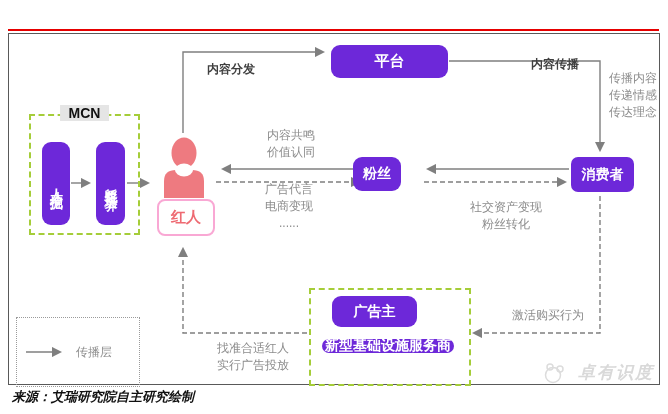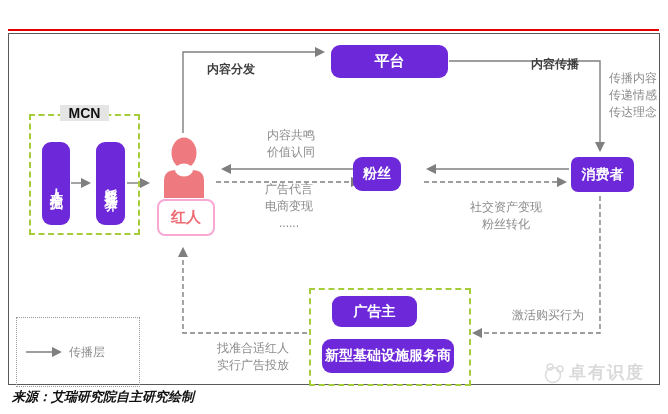--- a/index.html
+++ b/index.html
@@ -20,28 +20,28 @@
              background:#e5e5e5;padding:0 9px;font-size:14px;font-weight:bold;color:#111;}
   
   .pinkbox{background:#fff;border:2px solid #f9a8d4;border-radius:8px;color:#ee6a72;
            font-weight:bold;font-size:15px;display:flex;align-items:center;justify-content:center;}
   
   .lbl{color:#8c8c8c;font-size:12px;line-height:17px;white-space:pre-line;}
   .lbl-bold{color:#404040;font-size:12px;font-weight:bold;white-space:pre-line;}
   .ctr{text-align:center;}
   
   .legend{border:1px dotted #9a9a9a;display:flex;flex-direction:column;justify-content:space-evenly;padding:4px 8px;}
-  .legend-row{display:flex;align-items:center;text-align:right;}
+  .legend-row{display:flex;align-items:center;gap:7px;text-align:right;}
   .legend-row .lbl{white-space:nowrap;}
   
   .source{font-family:"Liberation Serif","DejaVu Serif",serif;font-style:italic;
           font-weight:bold;font-size:13px;color:#111;}
   
   .watermark{color:#d9d9d9;font-size:17px;font-weight:bold;letter-spacing:2px;
-             display:flex;align-items:center;gap:0;}
+             display:flex;align-items:center;gap:9px;font-style:italic;}
   svg{display:block;}
   .overlay{left:0;top:0;pointer-events:none;}
 </style>
 </head>
 <body>
 
 <div id="page">
 
   <div class="abs title-underline"></div>
 
@@ -83,21 +83,21 @@
     <ellipse cx="24" cy="33" rx="9" ry="6.5" fill="#fff"></ellipse>
   </svg>
   <div class="abs pinkbox" style="left:157px;top:199px;width:54px;height:33px;">红人</div>
 
   <div class="abs gbox" style="left:331px;top:45px;width:117px;height:33px;font-size:15px;">平台</div>
   <div class="abs gbox" style="left:353px;top:157px;width:48px;height:34px;">粉丝</div>
   <div class="abs gbox" style="left:571px;top:157px;width:63px;height:35px;border-radius:7px;">消费者</div>
 
   <div class="abs gdash" style="left:309px;top:288px;width:158px;height:94px;"></div>
   <div class="abs gbox" style="left:332px;top:296px;width:85px;height:31px;">广告主</div>
-  <div class="abs gbox" style="left:322px;top:339px;width:132px;height:34px;">新型基础设施服务商</div>
+  <div class="abs gbox" style="left:322px;top:339px;width:132px;height:14px;">新型基础设施服务商</div>
 
   <div class="abs lbl-bold" style="left:207px;top:61px;">内容分发</div>
   <div class="abs lbl-bold" style="left:531px;top:56px;">内容传播</div>
   <div class="abs lbl" style="left:609px;top:70px;">传播内容
 传递情感
 传达理念</div>
   <div class="abs lbl ctr" style="left:255px;top:127px;width:72px;">内容共鸣
 价值认同</div>
   <div class="abs lbl ctr" style="left:253px;top:181px;width:72px;">广告代言
 电商变现

